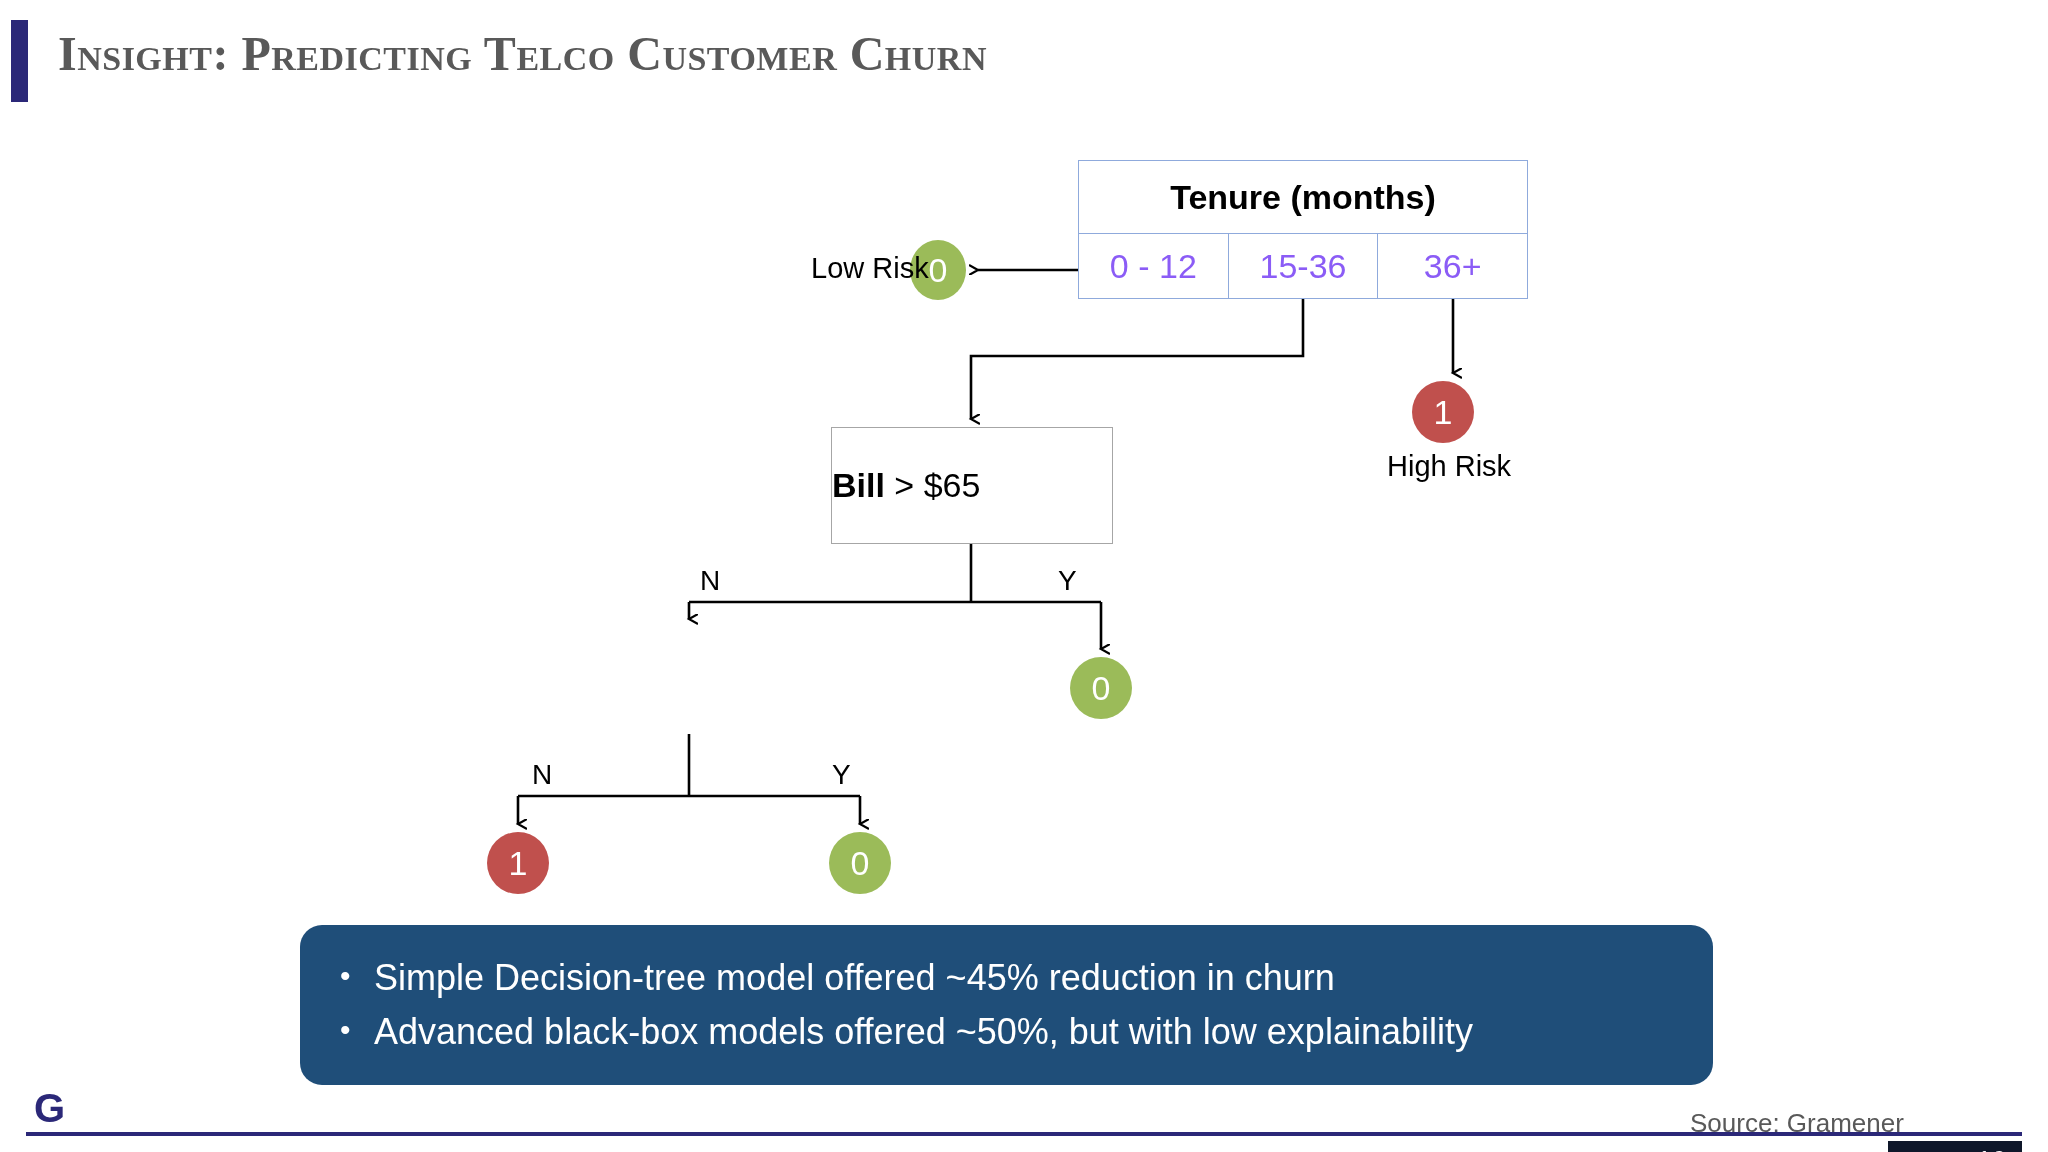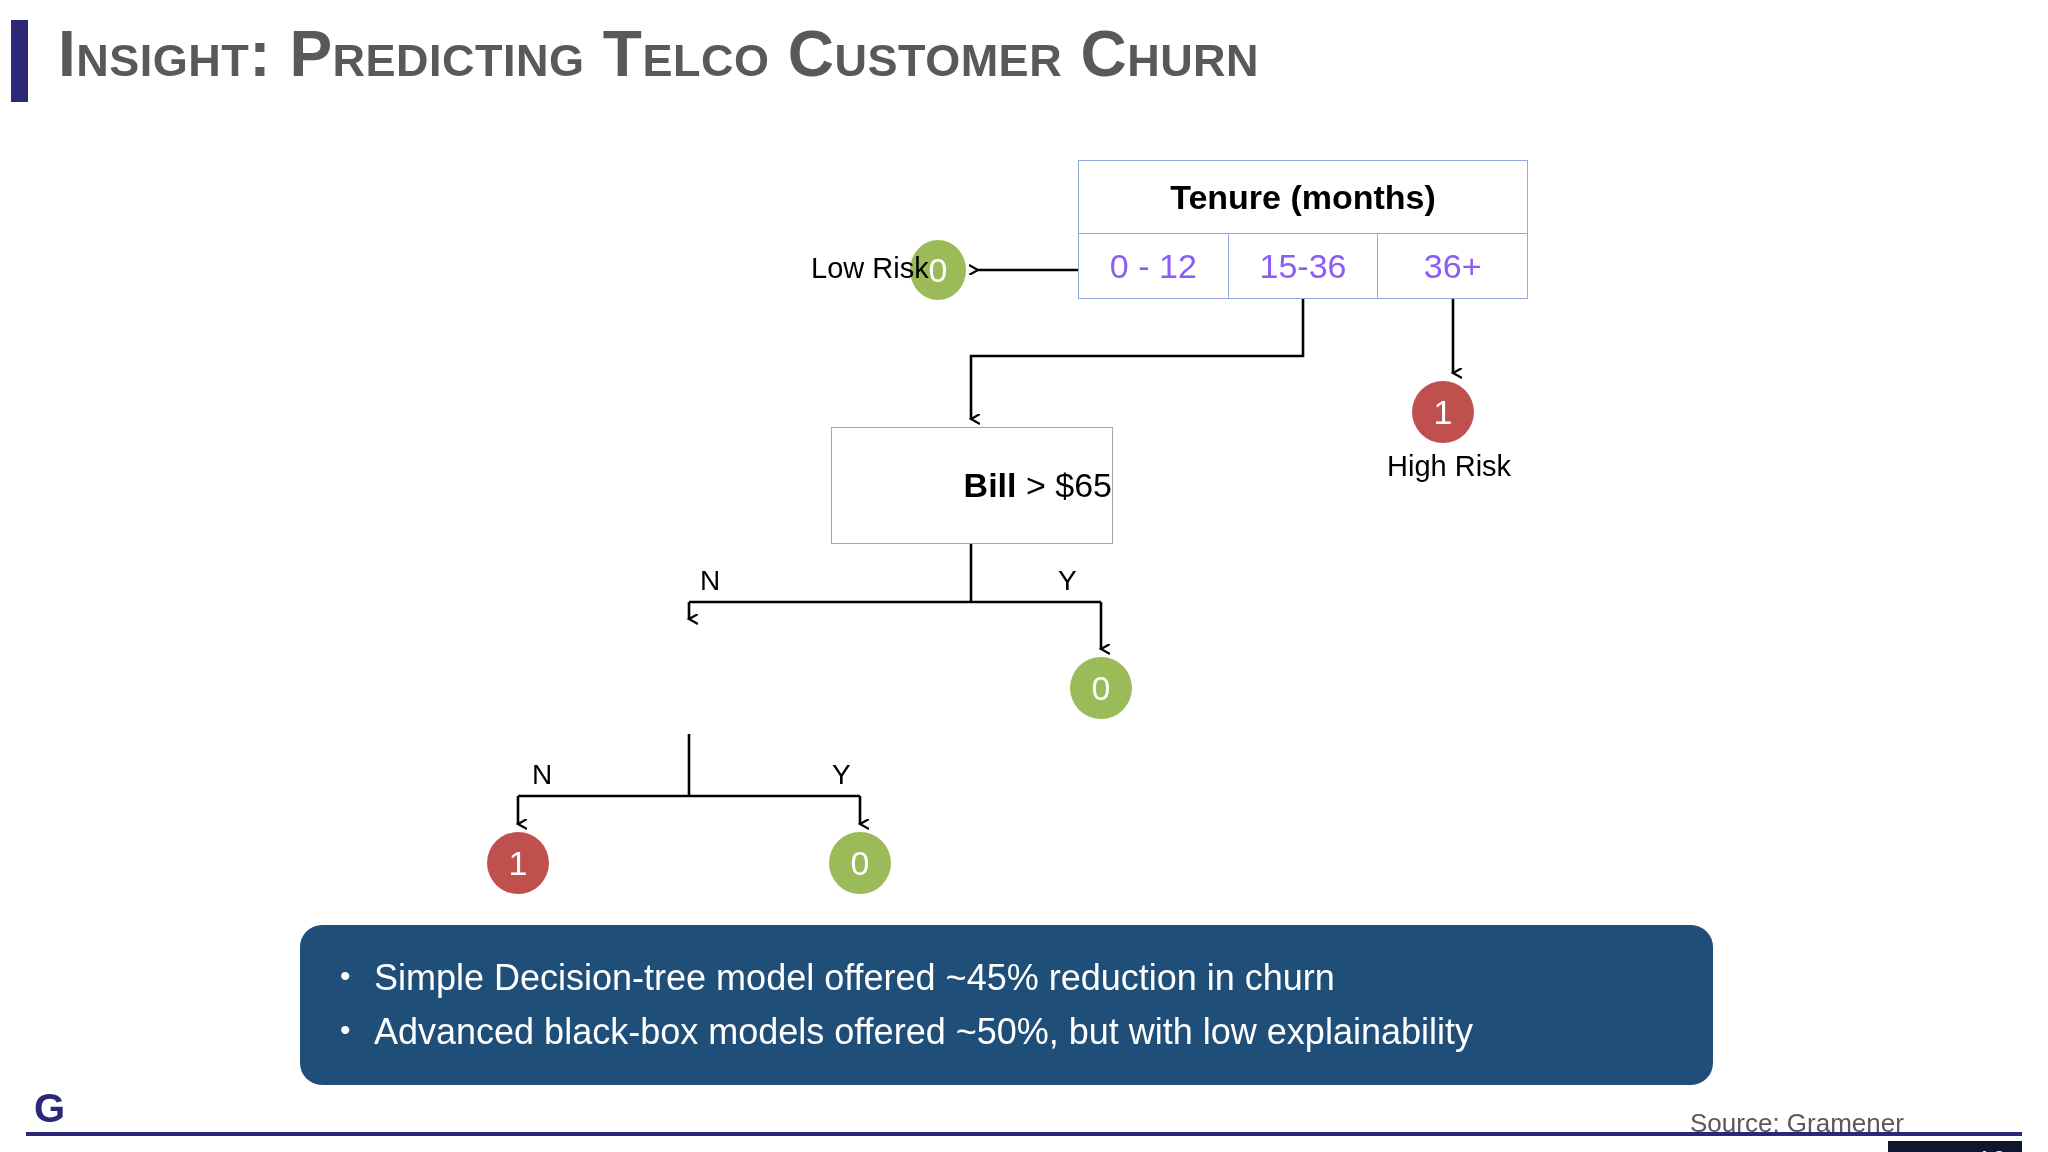--- a/index.html
+++ b/index.html
@@ -22,28 +22,29 @@
     position: absolute;
     left: 11px;
     top: 20px;
     width: 17px;
     height: 82px;
     background: #2B2878;
   }
   #page-title {
     position: absolute;
     left: 58px;
-    top: 22px;
-    font-size: 64px;
+    top: 30px;
+    font-size: 48px;
     font-weight: bold;
     font-variant: small-caps;
     letter-spacing: 0.5px;
     color: #595959;
     white-space: nowrap;
     line-height: 1.0;
+    font-family: Liberation Serif, serif;
   }
 
   
   #tree-diagram {
     position: absolute;
     left: 0;
     top: 0;
     width: 2048px;
     height: 1152px;
   }
@@ -81,21 +82,21 @@
     color: #8b5cf6;
   }
 
   
   .decision-box {
     position: absolute;
     background: #ffffff;
     border: 1px solid #A6A6A6;
     display: flex;
     align-items: center;
-    justify-content: flex-end;
+    justify-content: flex-start;
     text-align: center;
     font-size: 34px;
     color: #000;
     line-height: 1.25;
   }
   #bill-node {
     left: 831px;
     top: 427px;
     width: 280px;
     height: 115px;

